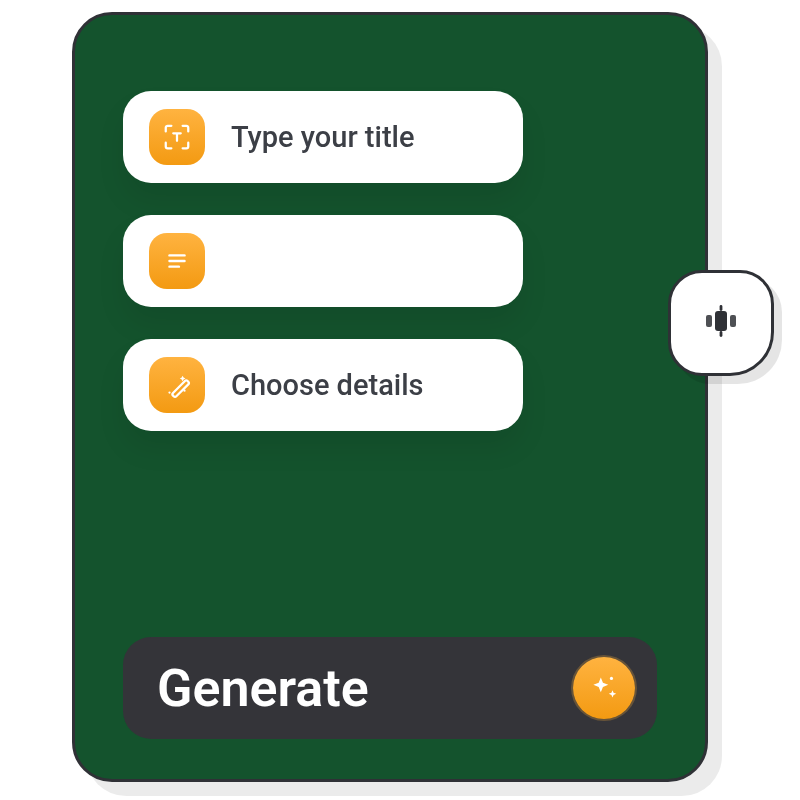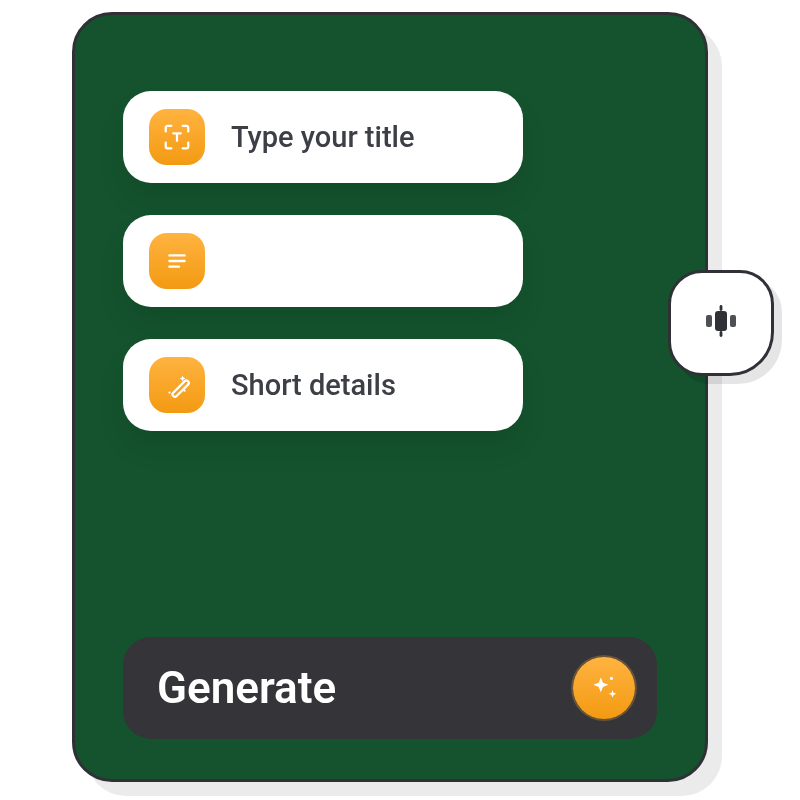--- a/index.html
+++ b/index.html
@@ -57,21 +57,21 @@
     display: flex;
     align-items: center;
     justify-content: space-between;
     background: #343439;
     border-radius: 28px;
     padding: 20px 22px 20px 34px;
     cursor: pointer;
     margin-top: 20px;
   }
   .generate-label {
-    font-size: 44px;
+    font-size: 52px;
     font-weight: 600;
     color: #fff;
   }
   .sparkle-badge {
     width: 62px;
     height: 62px;
     border-radius: 50%;
     background: linear-gradient(180deg,#ffb340 0%, #f39a12 100%);
     display: flex;
     align-items: center;
@@ -126,21 +126,21 @@
 
   <div class="input-row">
     <div class="icon-badge">
       <svg viewBox="0 0 32 32" fill="none" stroke="#fff" stroke-width="2.4" stroke-linecap="round" stroke-linejoin="round">
         <rect x="5" y="19" width="22" height="5" rx="2" transform="rotate(-45 16 16)"></rect>
         <path d="M22 6 l1 2 l2 1 l-2 1 l-1 2 l-1 -2 l-2 -1 l2 -1 z" fill="#fff" stroke="none"></path>
         <circle cx="8" cy="24" r="1.2" fill="#fff" stroke="none"></circle>
         <circle cx="24" cy="22" r="1.2" fill="#fff" stroke="none"></circle>
       </svg>
     </div>
-    <span class="row-label">Short details</span>
+    <span class="row-label">Choose details</span>
   </div>
 
   <div class="spacer"></div>
 
   <div class="generate-btn">
     <span class="generate-label">Generate</span>
     <div class="sparkle-badge">
       <svg viewBox="0 0 32 32" fill="#fff">
         <path d="M13 6 l2 5 l5 2 l-5 2 l-2 5 l-2 -5 l-5 -2 l5 -2 z"></path>
         <path d="M24 18 l1 2.5 l2.5 1 l-2.5 1 l-1 2.5 l-1 -2.5 l-2.5 -1 l2.5 -1 z"></path>

